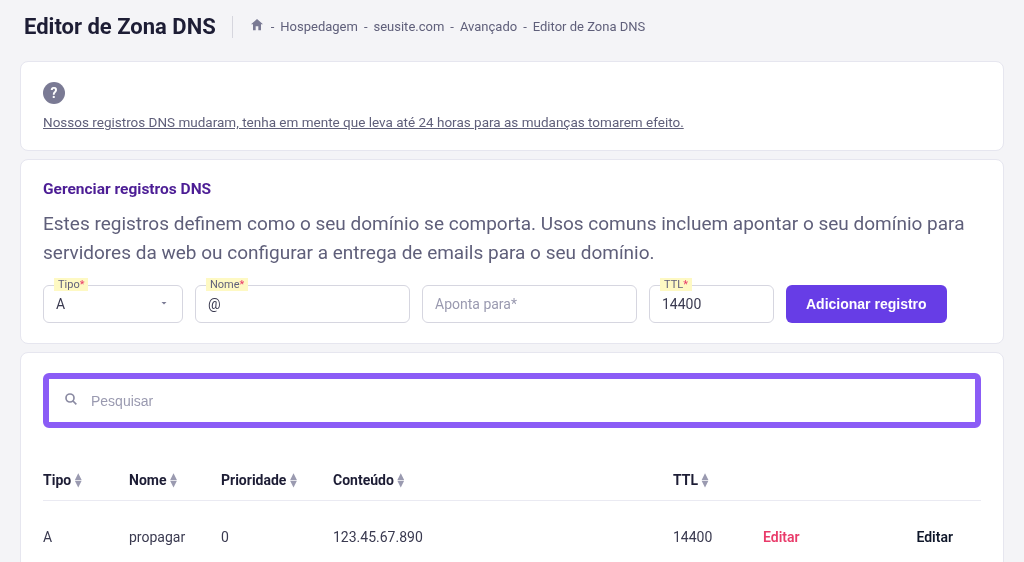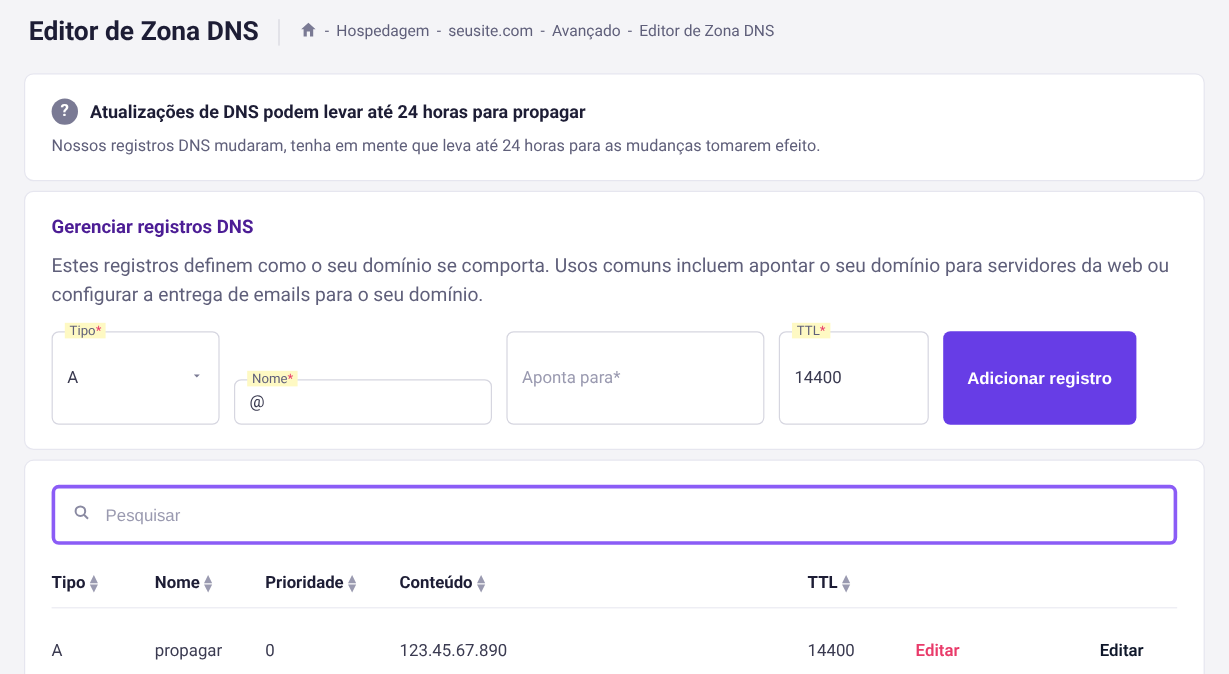--- a/index.html
+++ b/index.html
@@ -73,50 +73,51 @@
   font-size: 14px;
 }
 .info-title {
   font-weight: 700;
   font-size: 15px;
   color: #1d1d35;
 }
 .info-body {
   color: #5f5f7a;
   font-size: 13.5px;
+  text-decoration: underline;
 }
 .mg-title {
   font-weight: 700;
   font-size: 15.5px;
   color: #4c1d95;
   margin-bottom: 12px;
 }
 .mg-desc {
   color: #5f5f7a;
-  font-size: 16px;
+  font-size: 19px;
   line-height: 1.5;
   margin-bottom: 18px;
 }
 .form-row {
   display: flex;
   gap: 12px;
   align-items: stretch;
 }
 .field {
   position: relative;
   border: 1px solid #d6d6e0;
   border-radius: 6px;
   padding: 10px 12px 10px 12px;
   background: #fff;
   flex: 1;
   display: flex;
   align-items: center;
 }
 .field.type { flex: 0 0 140px; justify-content: space-between; }
-.field.name { flex: 0 0 215px; margin-top: 40px; }
+.field.name { flex: 0 0 215px; }
 .field.points { flex: 0 0 215px; }
 .field.ttl { flex: 0 0 125px; }
 .field-label {
   position: absolute;
   top: -8px;
   left: 10px;
   background: #fef9c3;
   padding: 0 4px;
   font-size: 11px;
   color: #5f5f7a;
@@ -143,27 +144,27 @@
   padding: 0 20px;
   font-weight: 600;
   font-size: 14px;
   cursor: pointer;
   flex: 0 0 auto;
 }
 .table-card {
   padding: 20px 22px;
 }
 .search-box {
-  border: 3px solid #8b5cf6;
+  border: 6px solid #8b5cf6;
   border-radius: 6px;
   padding: 12px 14px;
   display: flex;
   align-items: center;
   gap: 12px;
-  margin-bottom: 12px;
+  margin-bottom: 32px;
 }
 .search-box .search-icon {
   color: #8a8aa2;
 }
 .search-input {
   border: none;
   outline: none;
   font-size: 14px;
   color: #3a3a50;
   flex: 1;
@@ -231,21 +232,20 @@
       <span> - </span>
       <span>Avançado</span>
       <span> - </span>
       <span>Editor de Zona DNS</span>
     </div>
   </div>
 
   <div class="card info-card">
     <div class="info-header">
       <div class="qmark">?</div>
-      <div class="info-title">Atualizações de DNS podem levar até 24 horas para propagar</div>
     </div>
     <div class="info-body">Nossos registros DNS mudaram, tenha em mente que leva até 24 horas para as mudanças tomarem efeito.</div>
   </div>
 
   <div class="card manage-card">
     <div class="mg-title">Gerenciar registros DNS</div>
     <div class="mg-desc">Estes registros definem como o seu domínio se comporta. Usos comuns incluem apontar o seu domínio para servidores da web ou configurar a entrega de emails para o seu domínio.</div>
     <div class="form-row">
       <div class="field type">
         <span class="field-label"><span>Tipo</span><span class="req">*</span></span>

